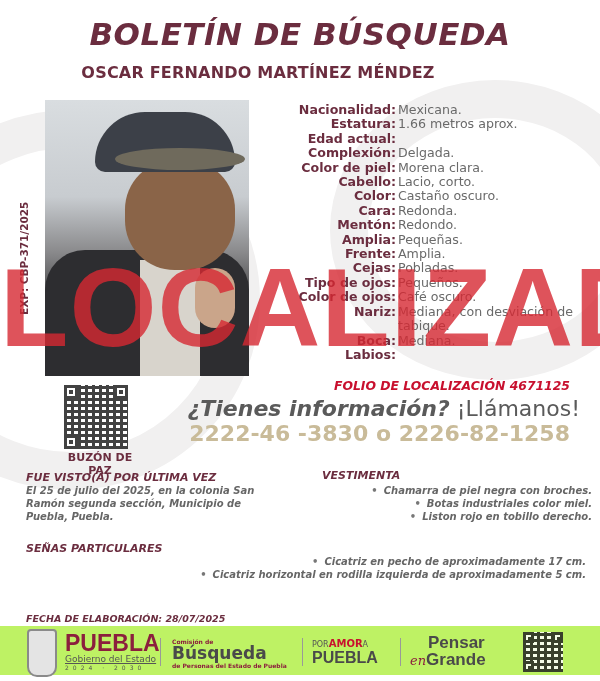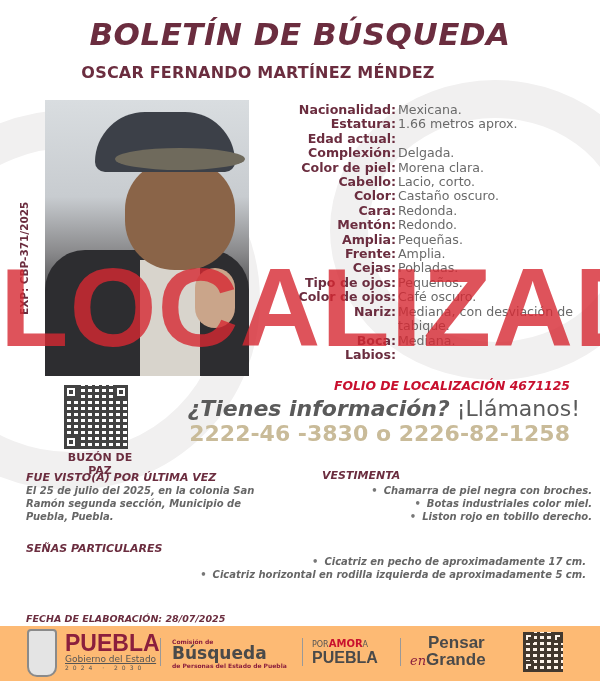--- a/index.html
+++ b/index.html
@@ -107,22 +107,22 @@
   .vest li, .senas li { font-weight: bold; font-style: italic; font-size: 10px; color: #666; line-height: 13px; }
   .vest li::before, .senas li::before { content: "•"; margin-right: 6px; color: #777; }
   .vest li { padding-left: 6px; }
   .senas { position: absolute; left: 26px; top: 542px; width: 560px; }
   .senas li { padding-left: 6px; }
   .fecha {
     position: absolute; left: 26px; top: 613px;
     font-size: 9.5px; font-weight: bold; font-style: italic; color: #6b2d3f;
   }
   .footer {
-    position: absolute; left: 0; top: 626px; width: 600px; height: 55px;
-    background: #fdba74;
+    position: absolute; left: 0; top: 626px; width: 600px; height: 49px;
+    background: #bef264;
     padding-left: 13px;
   }
   .shield {
     position: absolute; left: 27px; top: 3px; width: 30px; height: 48px;
     border: 2px solid #8a8a8a; border-radius: 4px 4px 10px 10px; background: #e4e4e4;
   }
   .puebla-logo { position: absolute; left: 65px; top: 6px; }
   .puebla-logo .big { font-size: 23px; font-weight: bold; color: #8b1f3d; line-height: 22px; font-family: "Liberation Sans", sans-serif; }
   .puebla-logo .small { font-size: 9px; color: #555; line-height: 10px; text-decoration: underline; }
   .puebla-logo .years { font-size: 6px; color: #555; letter-spacing: 4px; }

